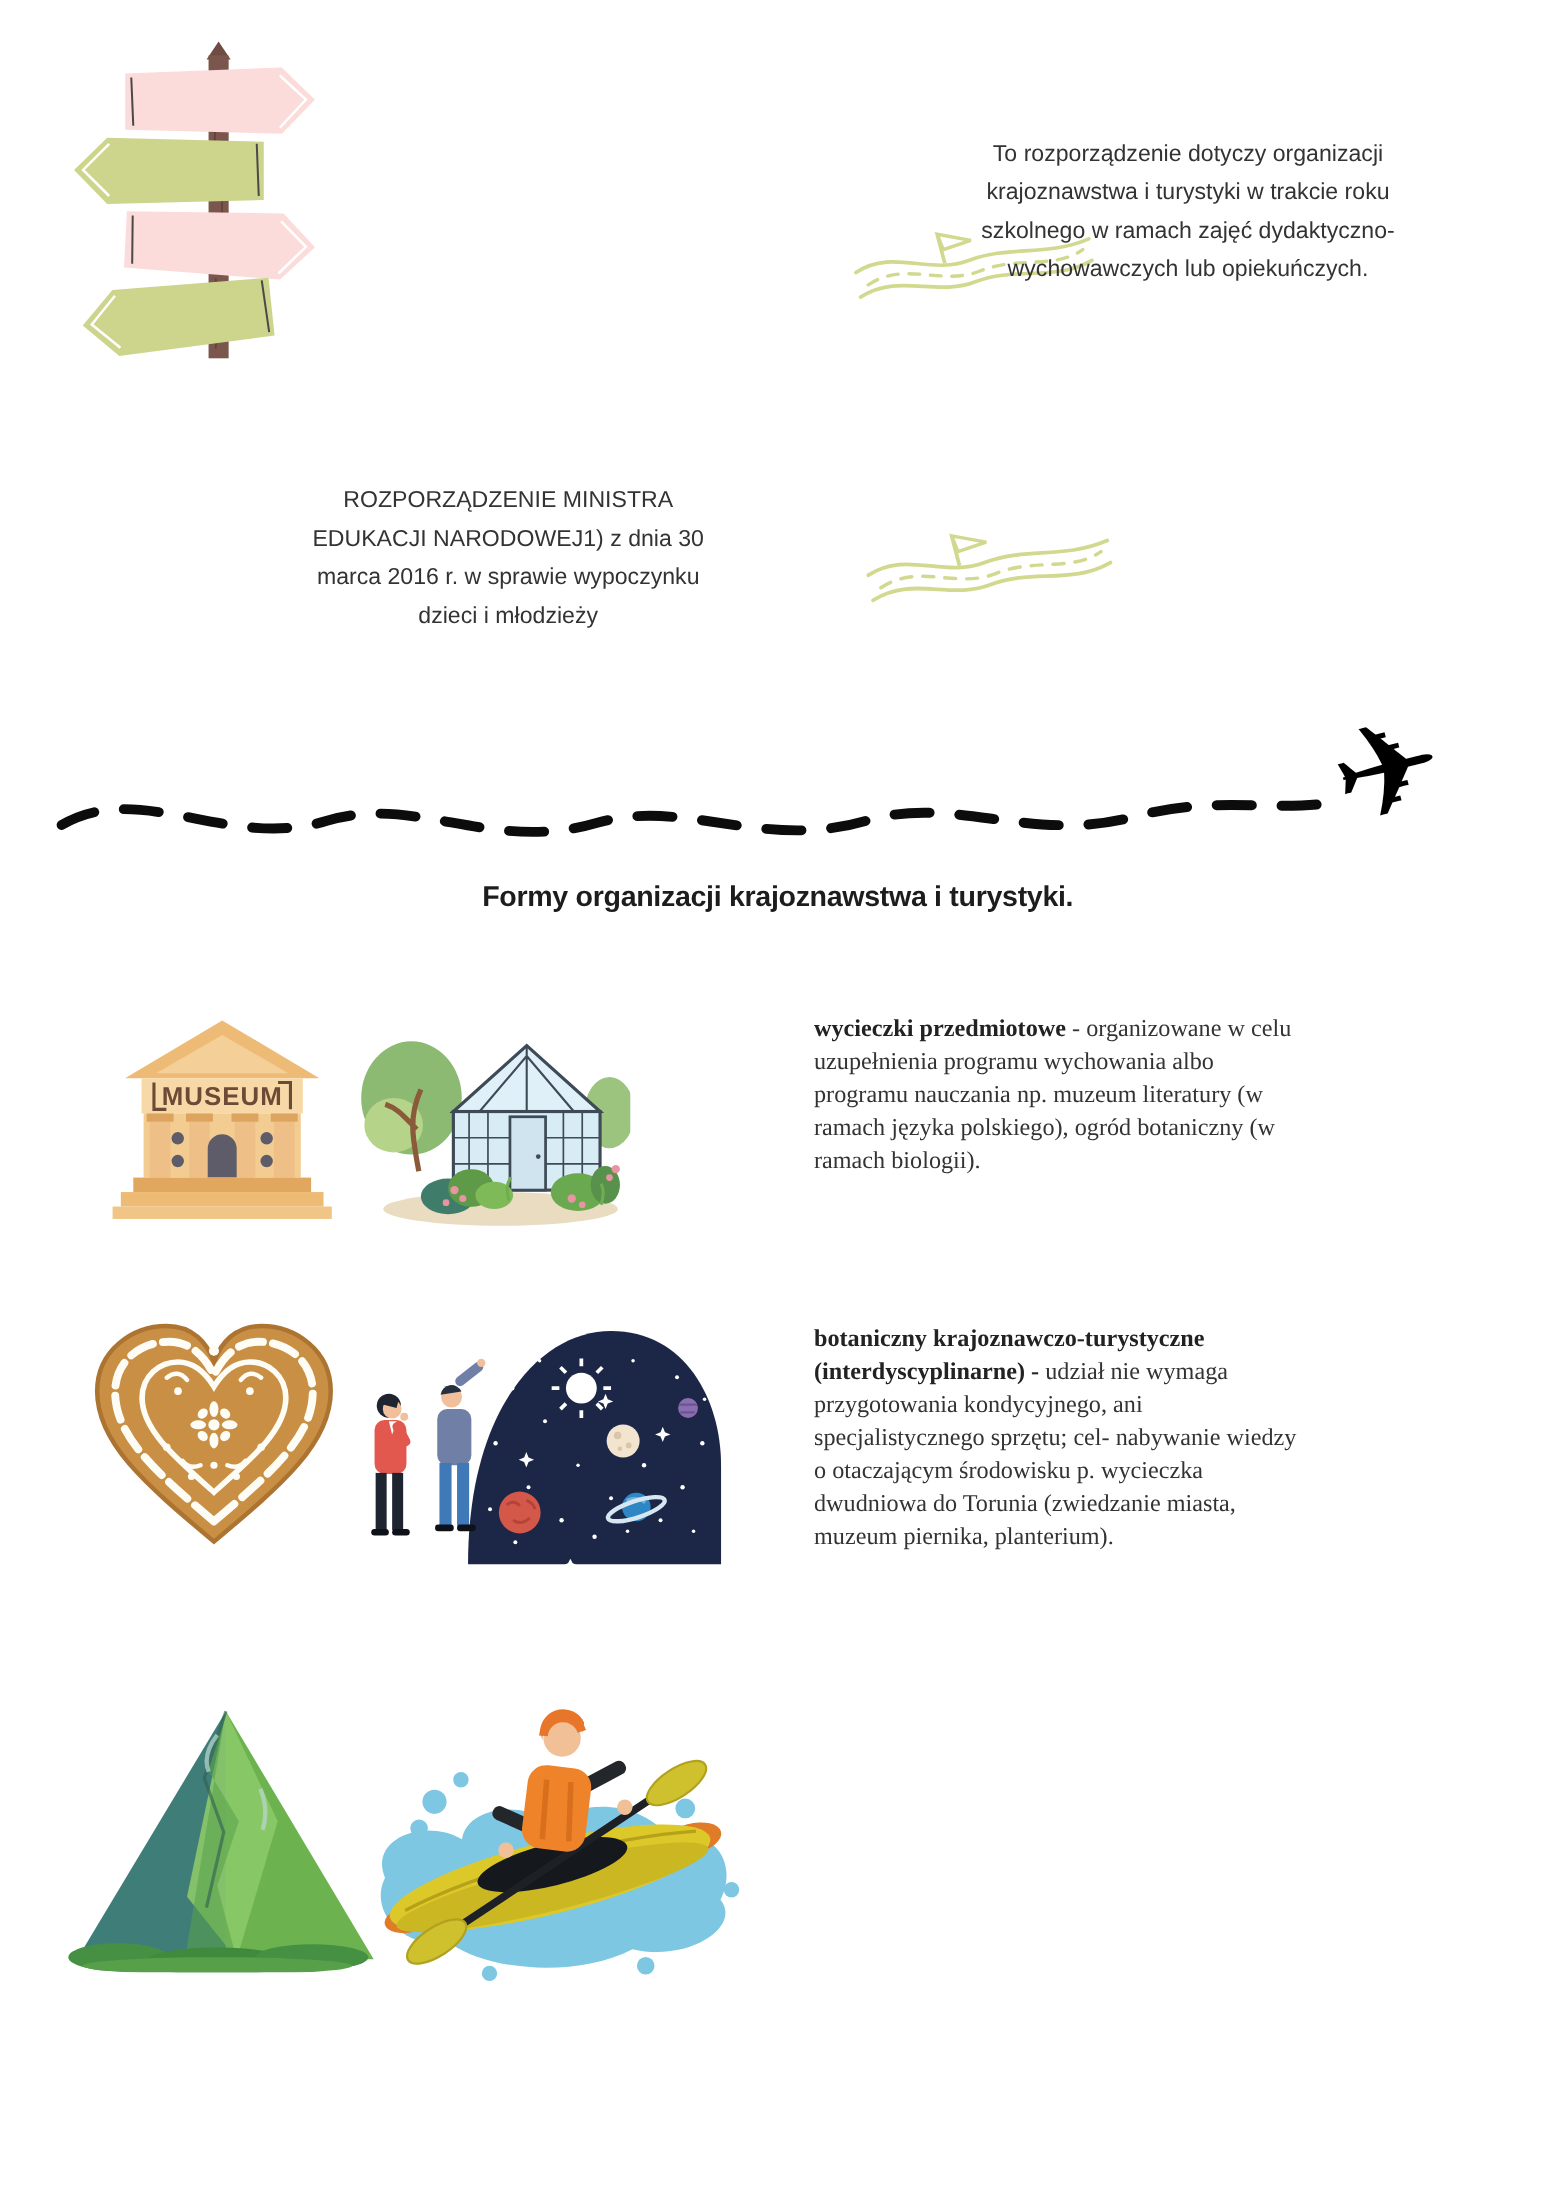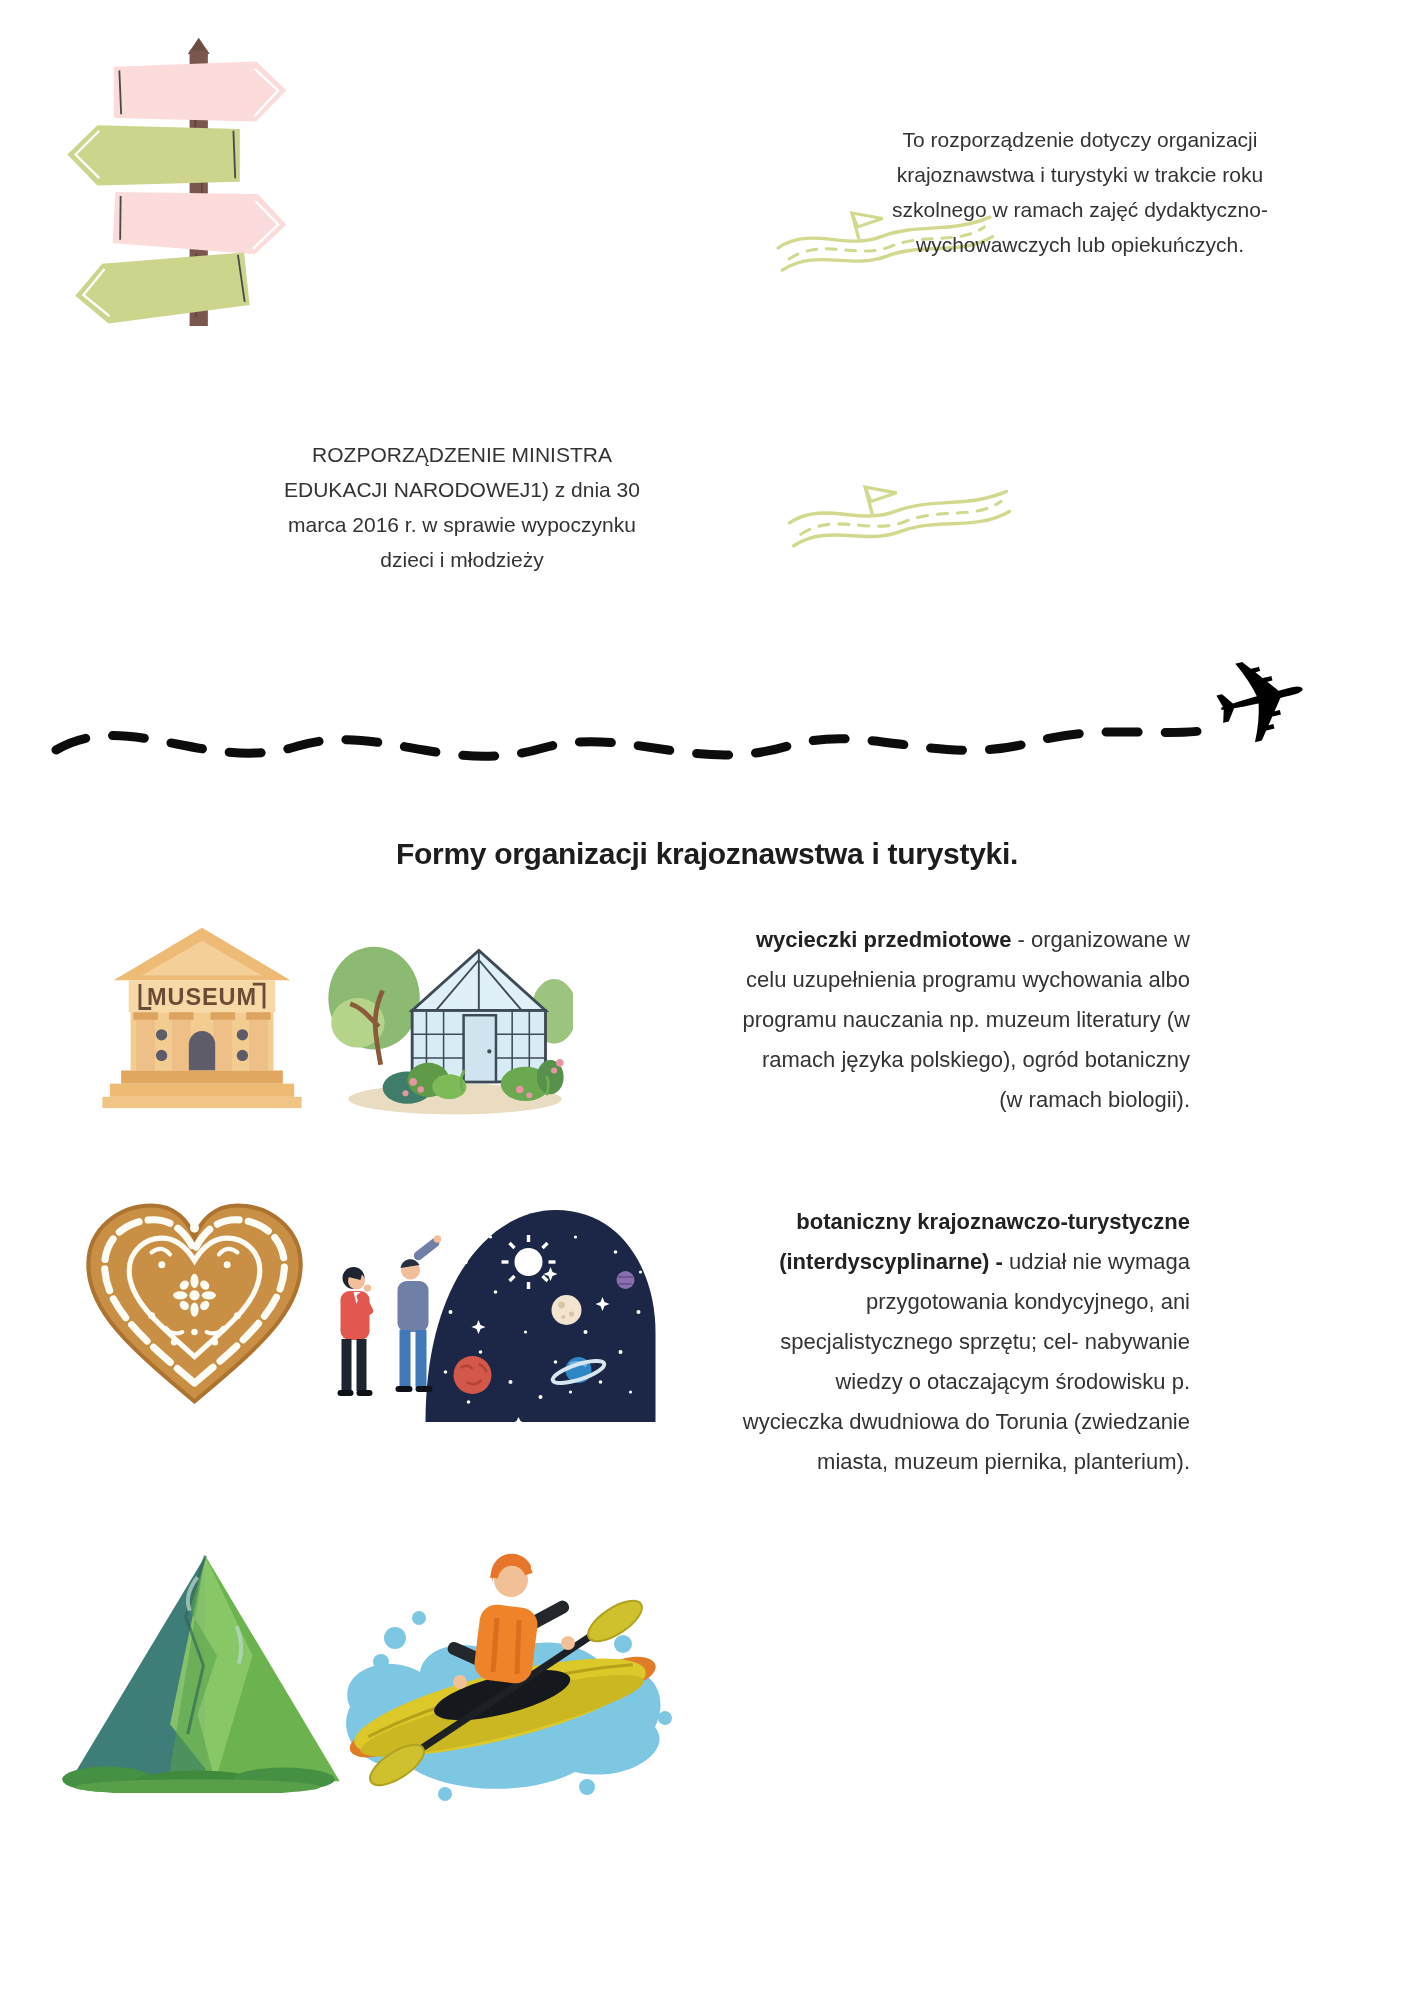--- a/index.html
+++ b/index.html
@@ -1,22 +1,22 @@
 <!DOCTYPE html>
 <html lang="pl"><head>
 <meta charset="utf-8">
 <style>
   html,body{margin:0;padding:0;background:#ffffff;}
   .canvas{position:relative;width:1414px;height:2000px;background:#ffffff;overflow:hidden;
           font-family:"Liberation Sans",sans-serif;color:#3a3a3a;}
   .abs{position:absolute;}
   .reg-title{font-size:21px;line-height:35px;text-align:center;color:#333333;}
   .reg-desc{font-size:21px;line-height:35px;text-align:center;color:#333333;}
-  .heading{width:100%;text-align:center;font-size:30px;font-weight:bold;color:#1d1d1d;letter-spacing:-0.3px;margin-top:37px;}
-  .item-text{font-size:22px;line-height:40px;text-align:right;color:#333333;margin:0;}
+  .heading{width:100%;text-align:center;font-size:26px;font-weight:bold;color:#1d1d1d;letter-spacing:-0.3px;}
+  .item-text{font-size:22px;line-height:30px;text-align:left;color:#333333;margin:0;font-family:Liberation Serif, serif;}
   .item-text b{color:#222222;}
   .plane{font-size:118px;line-height:1;color:#000;transform:rotate(-14deg);}
   p{margin:0;}
 </style>
 </head>
 <body>
 
 <div class="canvas">
 
   <svg class="abs" style="left:52px;top:34px" width="246" height="292" viewBox="0 0 250 320">

